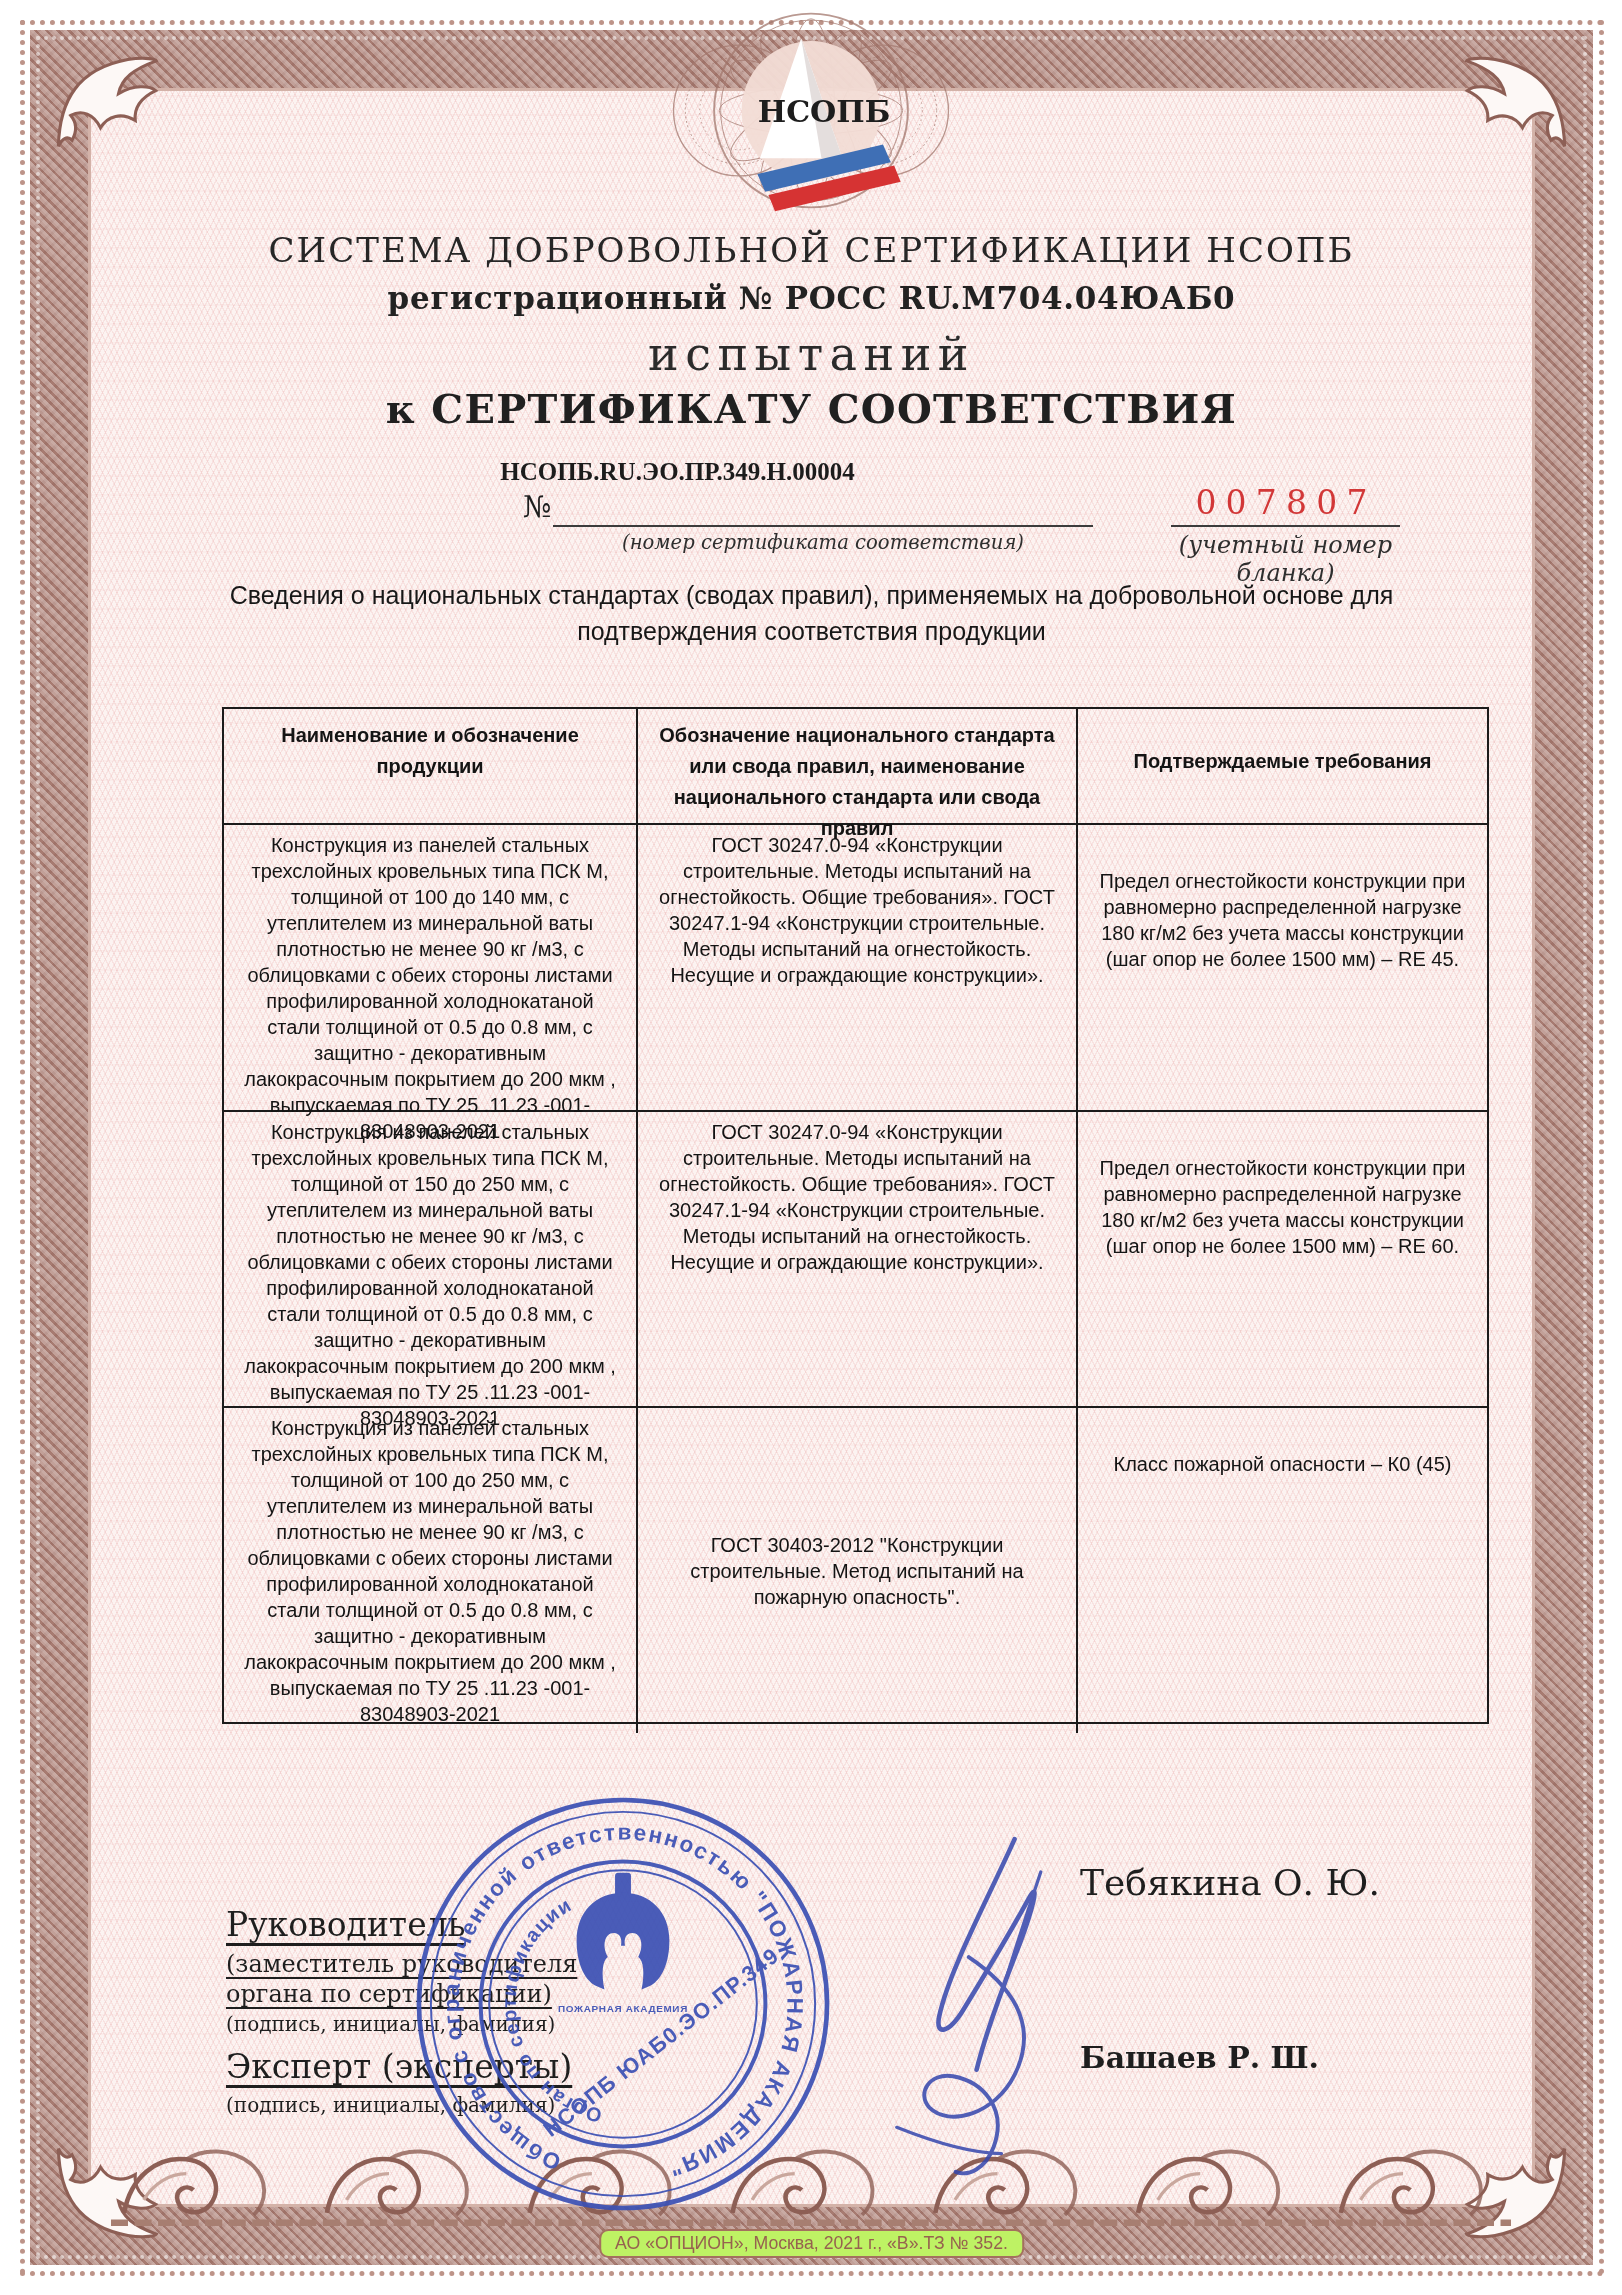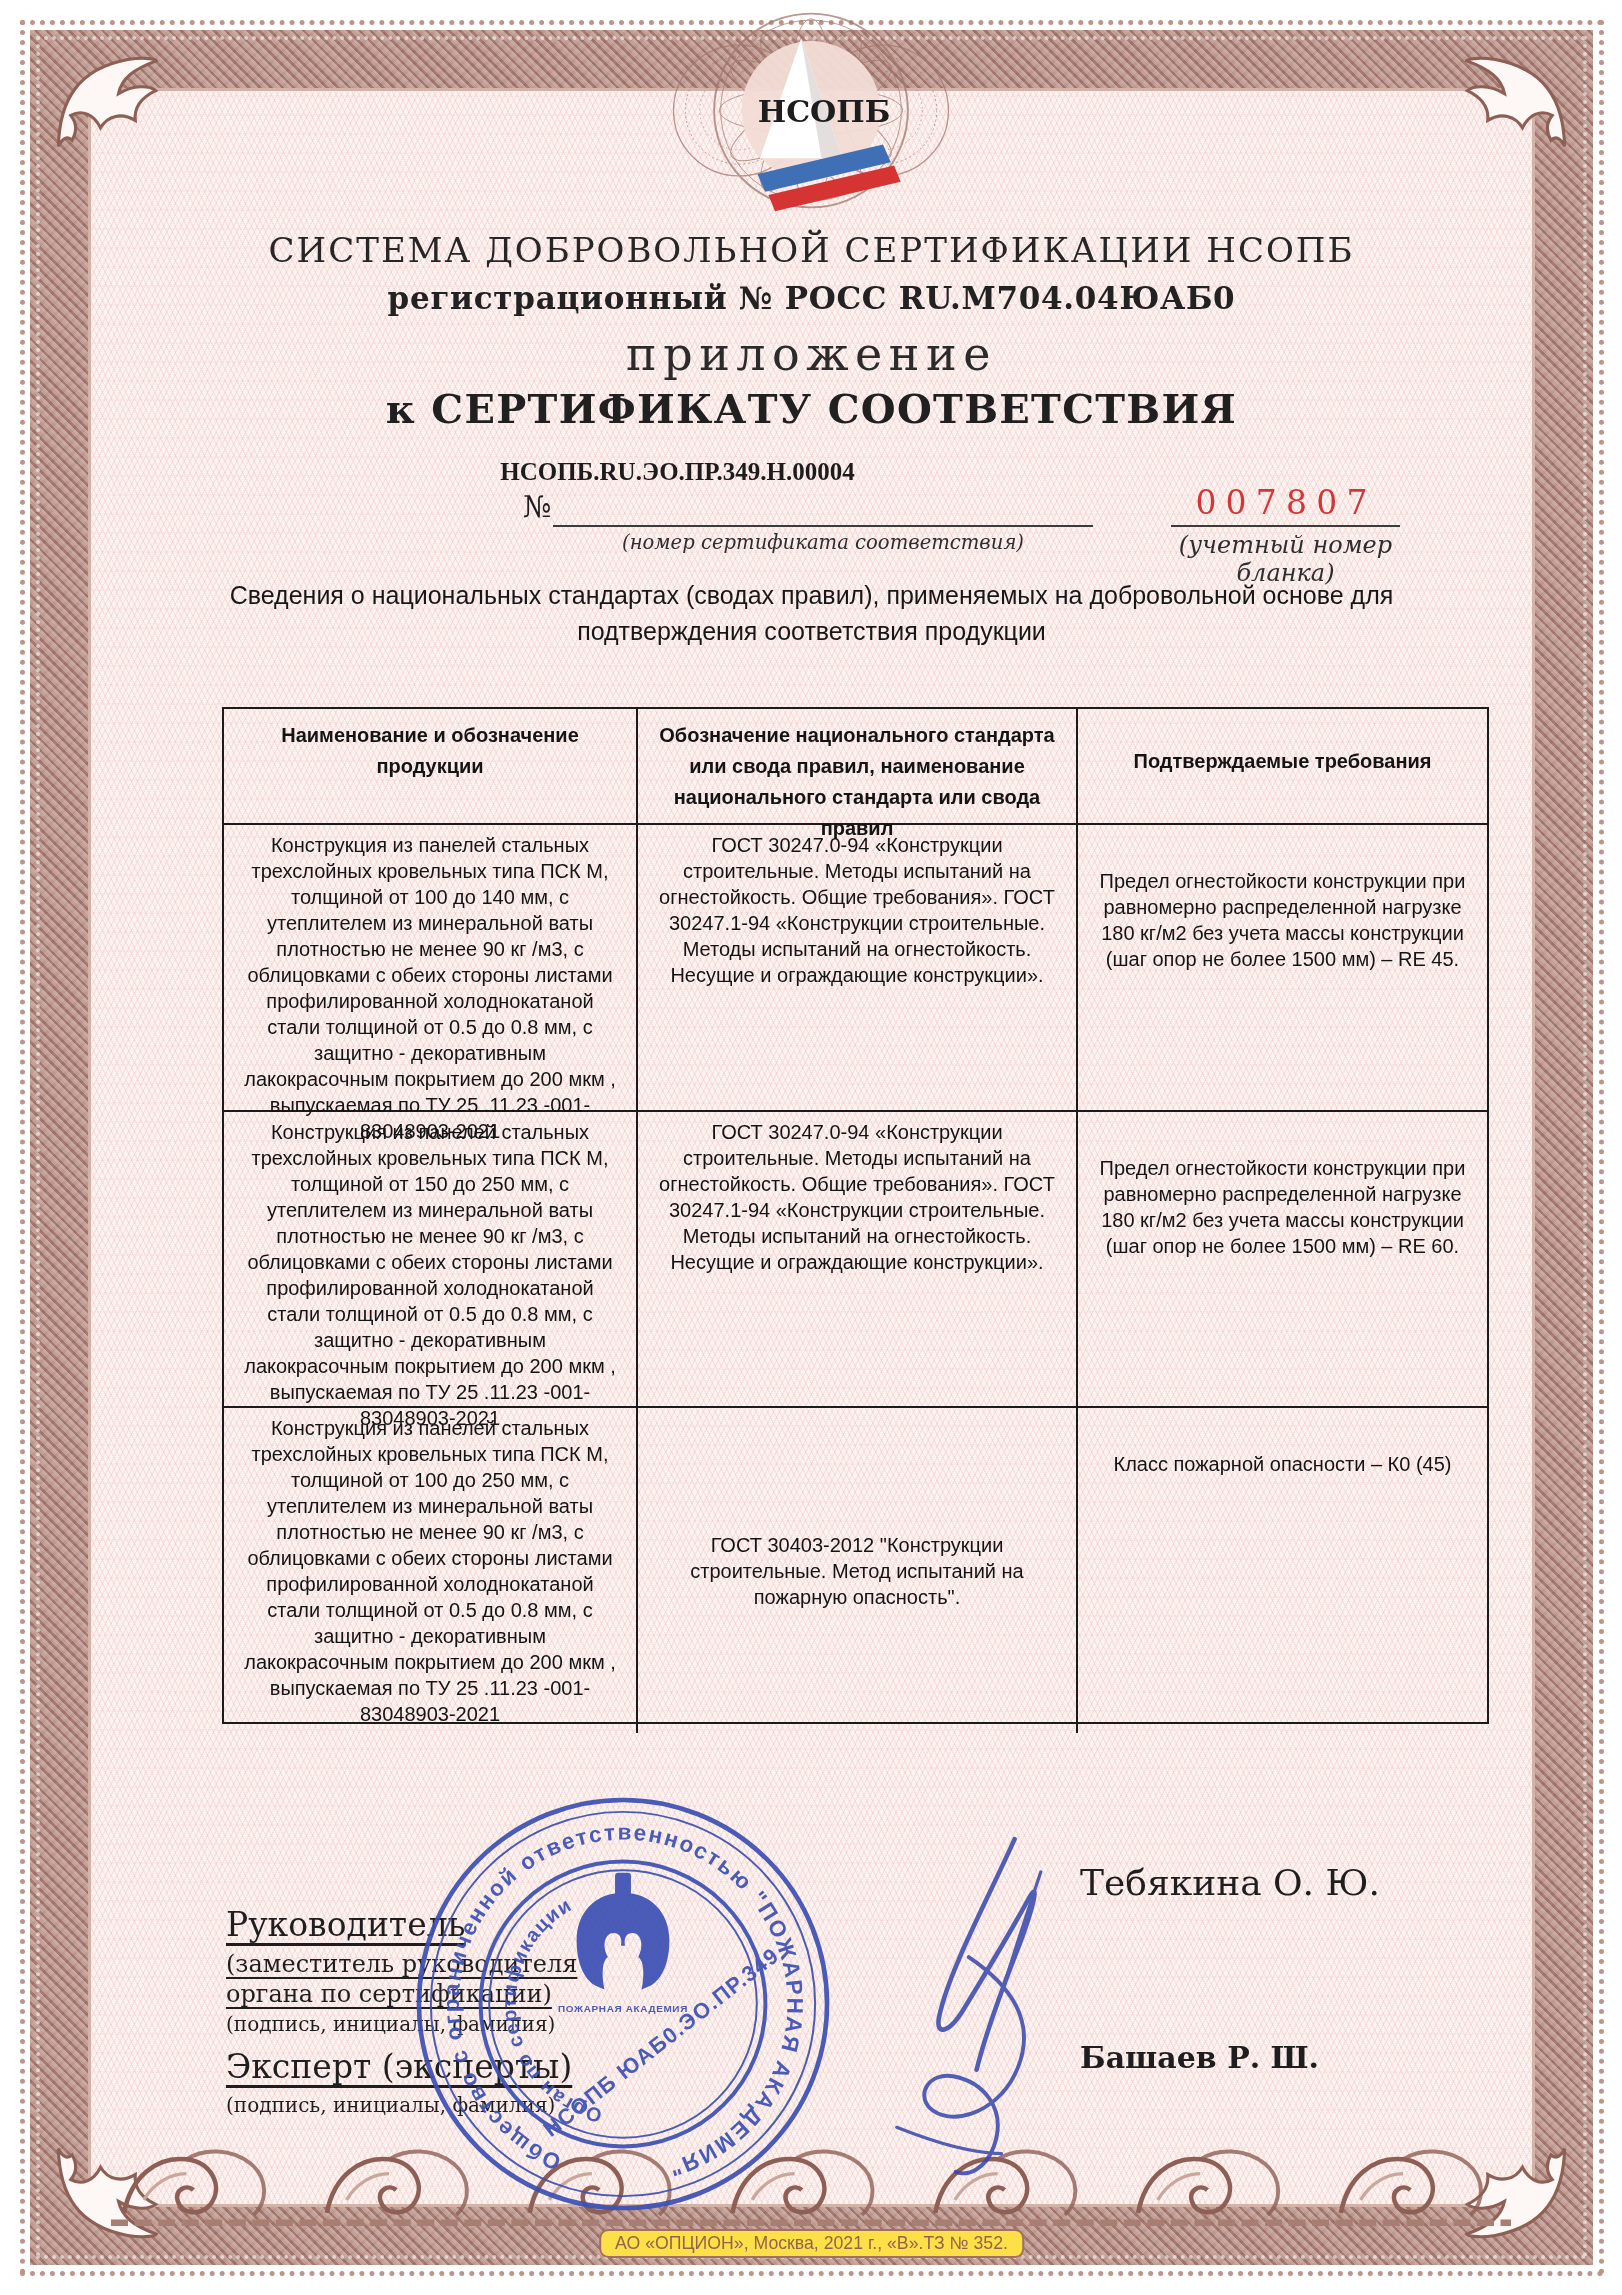--- a/index.html
+++ b/index.html
@@ -64,21 +64,21 @@
   .lead-cap{left:226px;top:2012px;font-size:20px;}
   .exp-label{left:226px;top:2047px;font-size:33px;text-decoration:underline;text-underline-offset:6.5px;}
   .exp-cap{left:226px;top:2093px;font-size:20px;}
   .name1{left:1080px;top:1862px;font-size:36px;font-weight:normal;}
   .name2{left:1080px;top:2040px;font-size:30px;font-weight:bold;}
   .stamp{left:411px;top:1792px;width:424px;height:424px;z-index:5;opacity:.92;}
   .ink{left:733px;top:1813px;width:406px;height:406px;z-index:6;opacity:.85;}
 
   
   .scrolls{left:111px;top:2131px;width:1400px;height:105px;z-index:4;}
-  .footer-pill{left:50%;top:2229px;transform:translateX(-50%);z-index:7;background:#fde047;
+  .footer-pill{left:50%;top:2229px;transform:translateX(-50%);z-index:7;background:#bef264;
       border:2px solid #a3705f;border-radius:9.2px;padding:2px 14.4px;
       font-family:"Liberation Sans",sans-serif;font-size:17.7px;color:#96624f;white-space:nowrap;}
 </style>
 </head>
 <body>
 
 <div class="page">
 
   <div class="frame-band"></div>
   <div class="frame-inner"></div>
@@ -116,21 +116,21 @@
     <circle cx="220" cy="155" r="106" fill="#f2dcd5" opacity="0.95"></circle>
     <path d="M205,45 L142,228 L268,228 Z" fill="#ffffff"></path>
     <path d="M205,45 L236,228 L268,228 Z" fill="#e4dedd"></path>
     <path d="M138,252 L330,207 L342,234 L150,279 Z" fill="#3f6fb5"></path>
     <path d="M155,284 L347,239 L357,264 L165,309 Z" fill="#d63333"></path>
     <text x="240" y="172" text-anchor="middle" font-family="DejaVu Serif, serif" font-weight="bold" font-size="46" fill="#1d1d1d">НСОПБ</text>
   </svg>
 
   <div class="abs ctext sys-title">СИСТЕМА ДОБРОВОЛЬНОЙ СЕРТИФИКАЦИИ НСОПБ</div>
   <div class="abs ctext reg-line">регистрационный № РОСС RU.М704.04ЮАБ0</div>
-  <div class="abs ctext app-line">приложение</div>
+  <div class="abs ctext app-line">испытаний</div>
   <div class="abs ctext cert-line">к СЕРТИФИКАТУ СООТВЕТСТВИЯ</div>
   <div class="abs certnum">НСОПБ.RU.ЭО.ПР.349.Н.00004</div>
   <div class="abs no-sign">№</div>
   <div class="abs no-line"></div>
   <div class="abs no-cap">(номер сертификата соответствия)</div>
   <div class="abs blank-num">007807</div>
   <div class="abs blank-line"></div>
   <div class="abs blank-cap">(учетный номер бланка)</div>
 
   <div class="abs intro">Сведения о национальных стандартах (сводах правил), применяемых на добровольной основе для подтверждения соответствия продукции</div>

